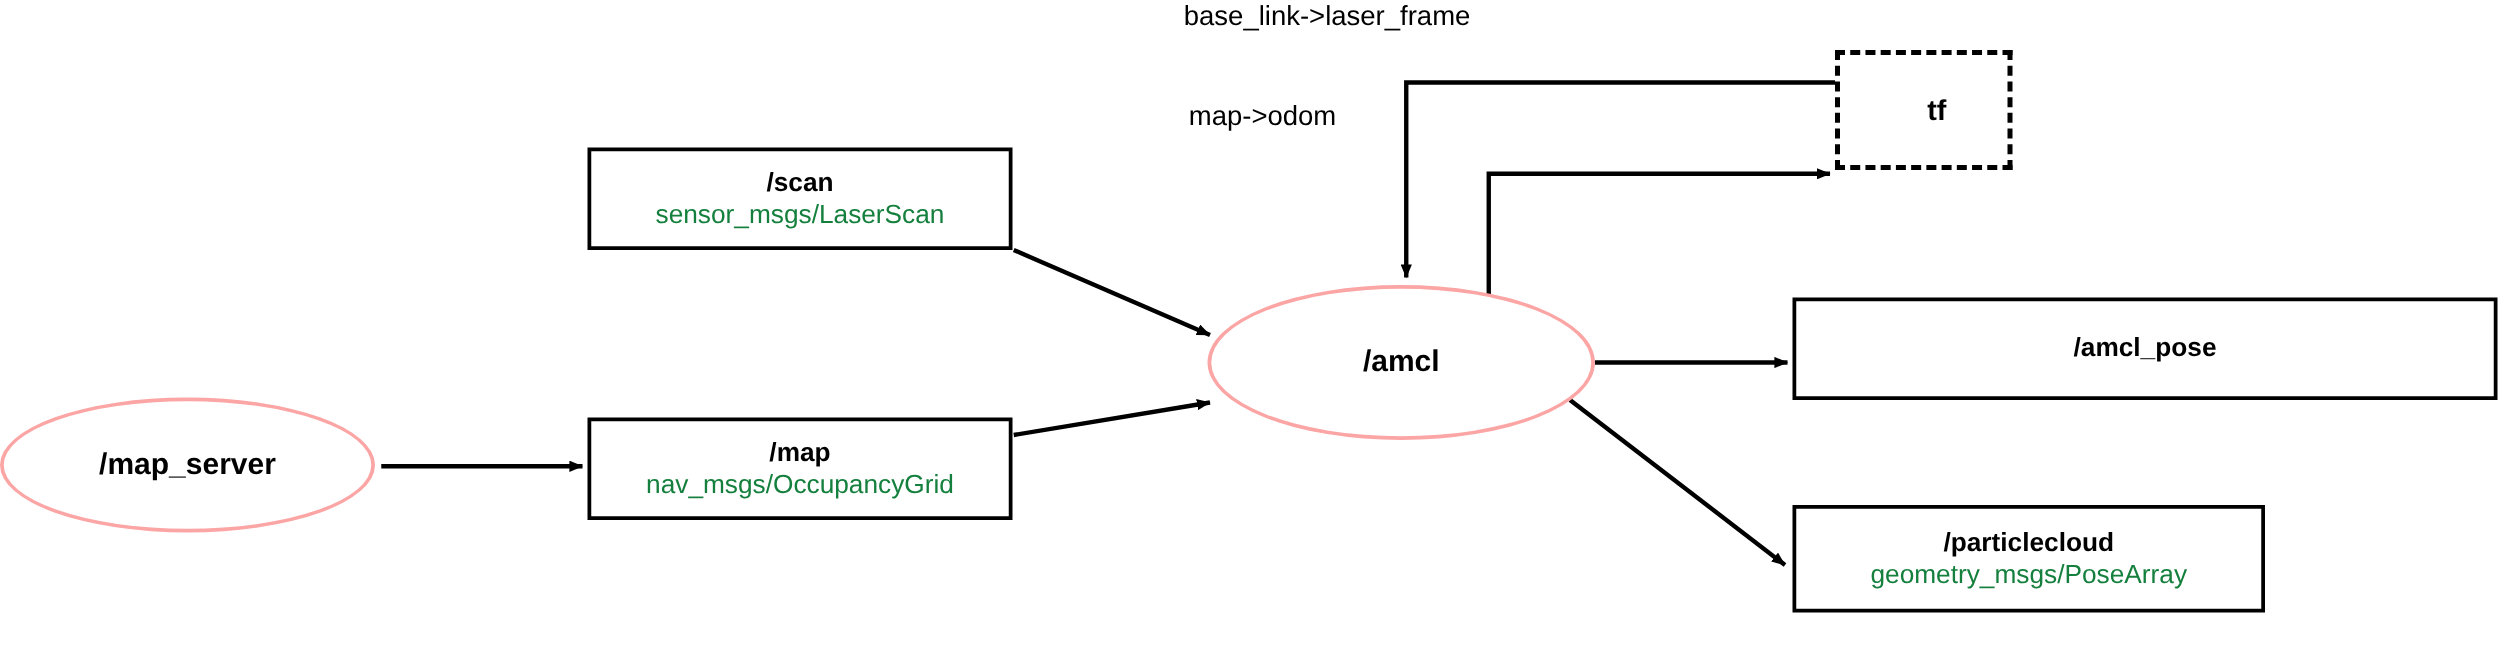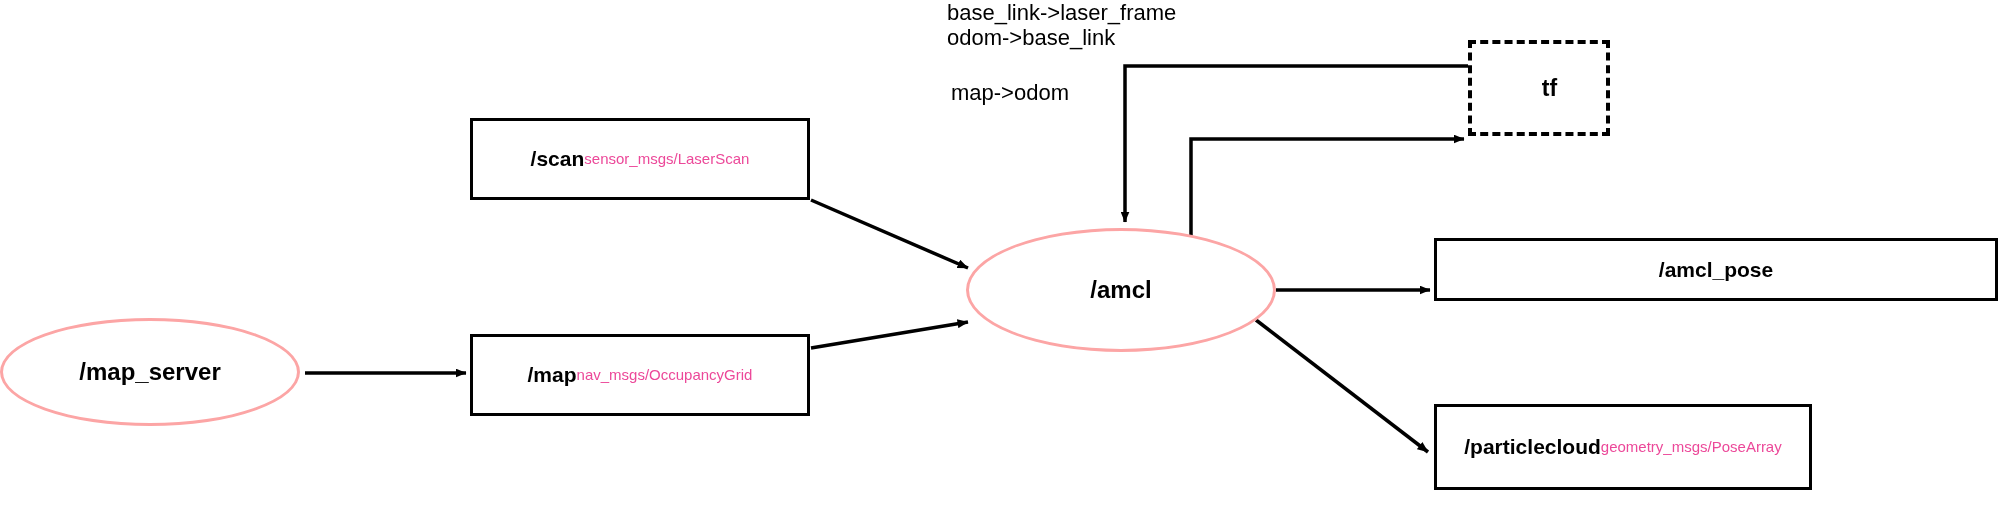--- a/index.html
+++ b/index.html
@@ -25,34 +25,34 @@
     width: 2000px;
     height: 516px;
   }
   
   .topic-box {
     position: absolute;
     box-sizing: border-box;
     border: 3px solid #000000;
     background: #ffffff;
     display: flex;
-    flex-direction: row;
+    flex-direction: column;
     align-items: center;
     justify-content: center;
     line-height: 1.12;
   }
   .topic-name {
     font-weight: bold;
     font-size: 21px;
     color: #000000;
     white-space: nowrap;
   }
   .topic-type {
-    font-size: 15px;
-    color: #ec4899;
+    font-size: 21px;
+    color: #15803d;
     white-space: nowrap;
     margin-top: 1px;
   }
   
   .node-ellipse {
     position: absolute;
     box-sizing: border-box;
     border: 3px solid #fca5a5;
     border-radius: 50%;
     background: #ffffff;
@@ -112,21 +112,20 @@
 
     <polyline points="1191,240 1191,139 1464,139" fill="none" stroke="#000000" stroke-width="3.5" marker-end="url(#arrowhead)"></polyline>
 
     <line x1="1276" y1="290" x2="1430" y2="290" stroke="#000000" stroke-width="3.5" marker-end="url(#arrowhead)"></line>
 
     <line x1="1256" y1="320" x2="1428" y2="452" stroke="#000000" stroke-width="3.5" marker-end="url(#arrowhead)"></line>
   </svg>
 
   <div class="edge-label" style="left:947px; top:0px;">base_link-&gt;laser_frame</div>
 
-  <div class="edge-label" style="left:947px; top:25px;">odom-&gt;base_link</div>
 
   <div class="edge-label" style="left:951px; top:80px;">map-&gt;odom</div>
 
   <div class="node-ellipse" style="left:0; top:318px; width:300px; height:108px;">
     <span class="node-label">/map_server</span>
   </div>
 
   <div class="node-ellipse" style="left:966px; top:228px; width:310px; height:124px;">
     <span class="node-label">/amcl</span>
   </div>
@@ -138,21 +137,21 @@
   <div class="topic-box" style="left:470px; top:118px; width:340px; height:82px;">
     <span class="topic-name">/scan</span>
     <span class="topic-type">sensor_msgs/LaserScan</span>
   </div>
 
   <div class="topic-box" style="left:470px; top:322px; width:340px; height:82px;margin-top:12px;">
     <span class="topic-name">/map</span>
     <span class="topic-type">nav_msgs/OccupancyGrid</span>
   </div>
 
-  <div class="topic-box" style="left:1434px; top:238px; width:564px; height:63px;">
+  <div class="topic-box" style="left:1434px; top:238px; width:564px; height:82px;">
     <span class="topic-name">/amcl_pose</span>
   </div>
 
   <div class="topic-box" style="left:1434px; top:404px; width:378px; height:86px;">
     <span class="topic-name">/particlecloud</span>
     <span class="topic-type">geometry_msgs/PoseArray</span>
   </div>
 
 </div>
 

